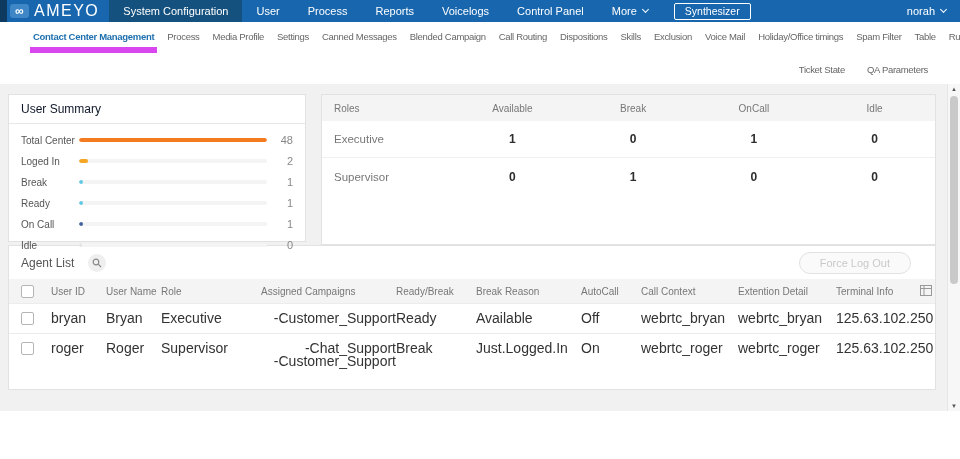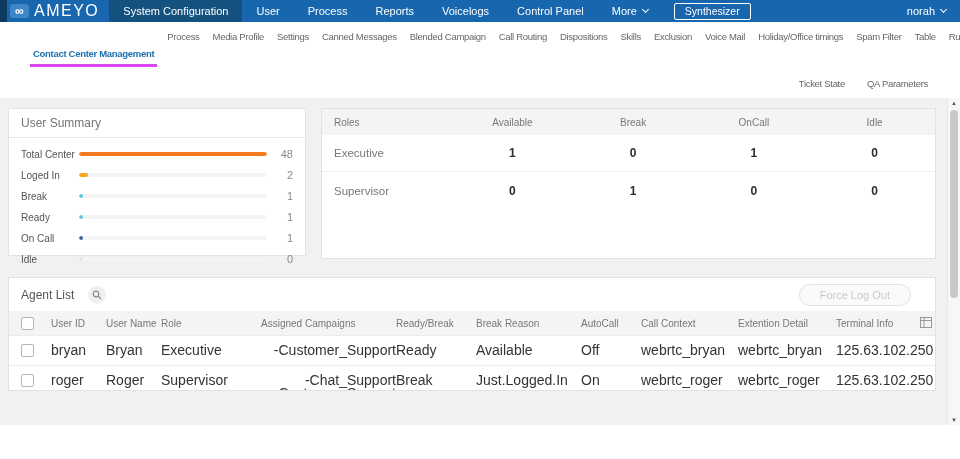--- a/index.html
+++ b/index.html
@@ -22,29 +22,29 @@
   .synth-btn { align-self:center; border:1px solid #fff; border-radius:2px;
     padding:1px 10px 2px; margin-left:12px; font-size:10.5px; cursor:pointer; }
   .nav-user { margin-left:auto; display:flex; align-items:center; padding:0 14px; cursor:pointer; }
 
   
   .subnav { background:#fff; padding-top:6px; }
   .subnav-row1 { display:flex; gap:7px; margin:0 8px 0 30px; font-size:9.5px;
     letter-spacing:-0.3px; color:#666; white-space:nowrap; }
   .subnav-row1 .sn-item { padding:3px 3px 5px; cursor:pointer; }
   .subnav-row1 .sn-item.active { color:#1d6fae; font-weight:bold;
-    border-bottom:3px solid #d946ef;margin-top:17px; }
+    border-bottom:6px solid #d946ef; }
   .subnav-row2 { display:flex; justify-content:flex-end; gap:18px; margin:1px 30px 0 0;
     font-size:9.5px; letter-spacing:-0.3px; color:#666; padding-bottom:7px; }
   .subnav-row2 .sn-item { cursor:pointer; padding:2px 2px;margin-top:8px; }
 
   
   .content { position:relative; background:#f1f1f1; height:327px; padding:10px 24px 0 8px; }
   .panel { background:#fff; border:1px solid #e2e2e2; }
-  .panel-title { font-size:12px; color:#737373; padding:7px 12px; border-bottom:1px solid #e8e8e8; }
+  .panel-title { font-size:12px; color:#0f172a; padding:7px 12px; border-bottom:1px solid #e8e8e8; }
 
   .row1 { display:flex; gap:15px; }
 
   
   .user-summary { width:298px; height:148px; }
   .us-rows { padding:6px 0 0; }
   .us-row { display:flex; align-items:center; padding:4px 12px 5px; }
   .us-label { width:58px; font-size:10px; color:#555; flex-shrink:0; }
   .us-track { flex:1; height:4px; background:#f4f4f4; border-radius:2px; overflow:hidden; }
   .us-fill { height:4px; border-radius:2px; width:0; }
@@ -55,21 +55,21 @@
   .ls-grid { display:grid; grid-template-columns:130px repeat(4,1fr); align-items:center; }
   .ls-head { background:#f4f4f4; height:26px; font-size:10px; color:#777; }
   .ls-head > div:first-child { padding-left:12px; }
   .ls-head > div { text-align:center; }
   .ls-head > div:first-child { text-align:left; }
   .ls-row { height:37px; border-bottom:1px solid #f0f0f0; font-size:12px; }
   .ls-role { padding-left:12px; color:#777; font-size:11.5px; }
   .ls-num { text-align:center; font-weight:bold; color:#2d2d2d; }
 
   
-  .agent-panel { margin-top:18px; height:114px; overflow:hidden; }
+  .agent-panel { height:145px; overflow:hidden; }
   .ap-titlebar { display:flex; align-items:center; padding:8px 12px 7px; position:relative; }
   .ap-title { font-size:12px; color:#555; }
   .search-circle { width:18px; height:18px; border-radius:50%; background:#efefef;
     display:flex; align-items:center; justify-content:center; margin-left:14px; cursor:pointer; }
   .force-btn { position:absolute; right:24px; top:6px; border:1px solid #e2e2e2;
     background:#fafafa; color:#c9c9c9; border-radius:12px; padding:4px 20px;
     font-size:11px; cursor:default; }
   .ag-grid { display:grid;
     grid-template-columns:42px 55px 55px 100px 135px 80px 105px 60px 97px 98px 80px 1fr;
     align-items:center; }

